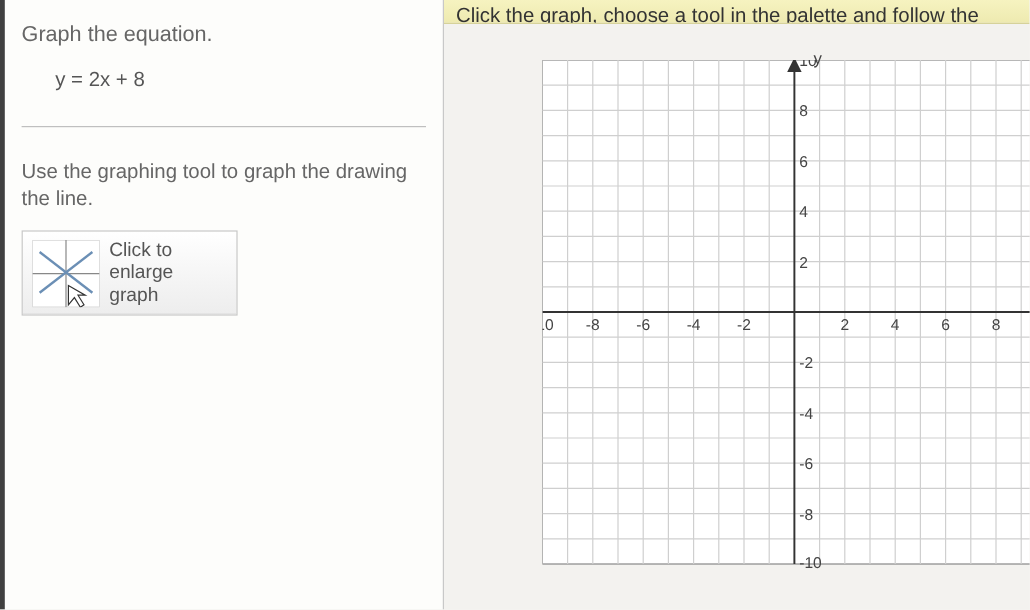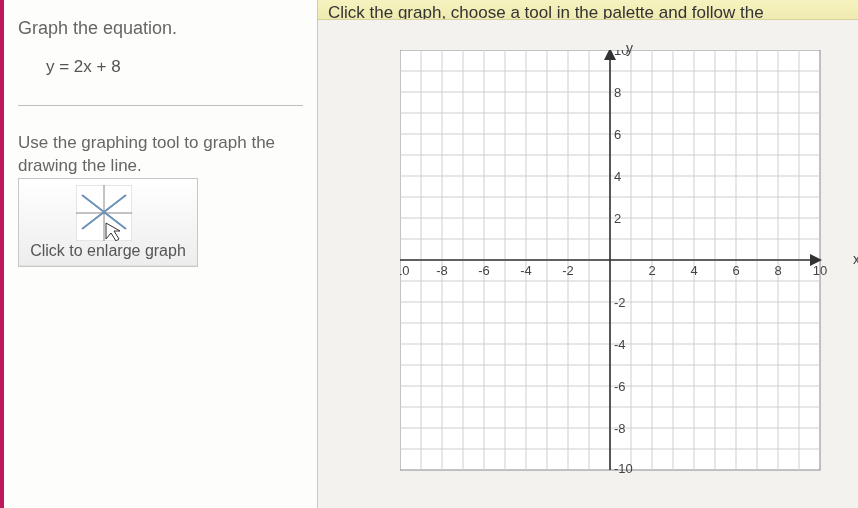--- a/index.html
+++ b/index.html
@@ -5,24 +5,24 @@
   * { box-sizing: border-box; margin: 0; padding: 0; }
   body {
     font-family: Arial, Helvetica, sans-serif;
     background: #f5f5f2;
     width: 858px;
     height: 508px;
     overflow: hidden;
     display: flex;
   }
   .left-panel {
-    width: 318px;
+    width: 370px;
     height: 100%;
     background: #fdfdfb;
-    border-left: 4px solid #be185d;
+    border-left: 4px solid #404040;
     border-right: 1px solid #c8c8c8;
     padding: 18px 14px 14px 14px;
     color: #555;
     position: relative;
   }
   .prompt-title {
     font-size: 18px;
     color: #666;
     margin-bottom: 18px;
   }
@@ -33,33 +33,32 @@
   }
   .divider {
     height: 1px;
     background: #bfbfbf;
     margin: 0 0 26px 0;
   }
   .instruction {
     font-size: 17px;
     line-height: 1.35;
     color: #666;
-    margin-bottom: 0;
+    margin-bottom: 14px;
   }
   .enlarge-btn {
     display: flex;
     align-items: center;
     width: 180px;
     border: 1px solid #c8c8c8;
     background: linear-gradient(#ffffff,#ededed);
     padding: 6px 8px;
     cursor: pointer;
     user-select: none;
     box-shadow: inset 0 -1px 0 rgba(0,0,0,0.05);
-    flex-direction: column;
   }
   .enlarge-btn .thumb {
     width: 56px;
     height: 56px;
     position: relative;
     margin-right: 8px;
     flex: 0 0 56px;
   }
   .enlarge-btn .label {
     font-size: 16px;

